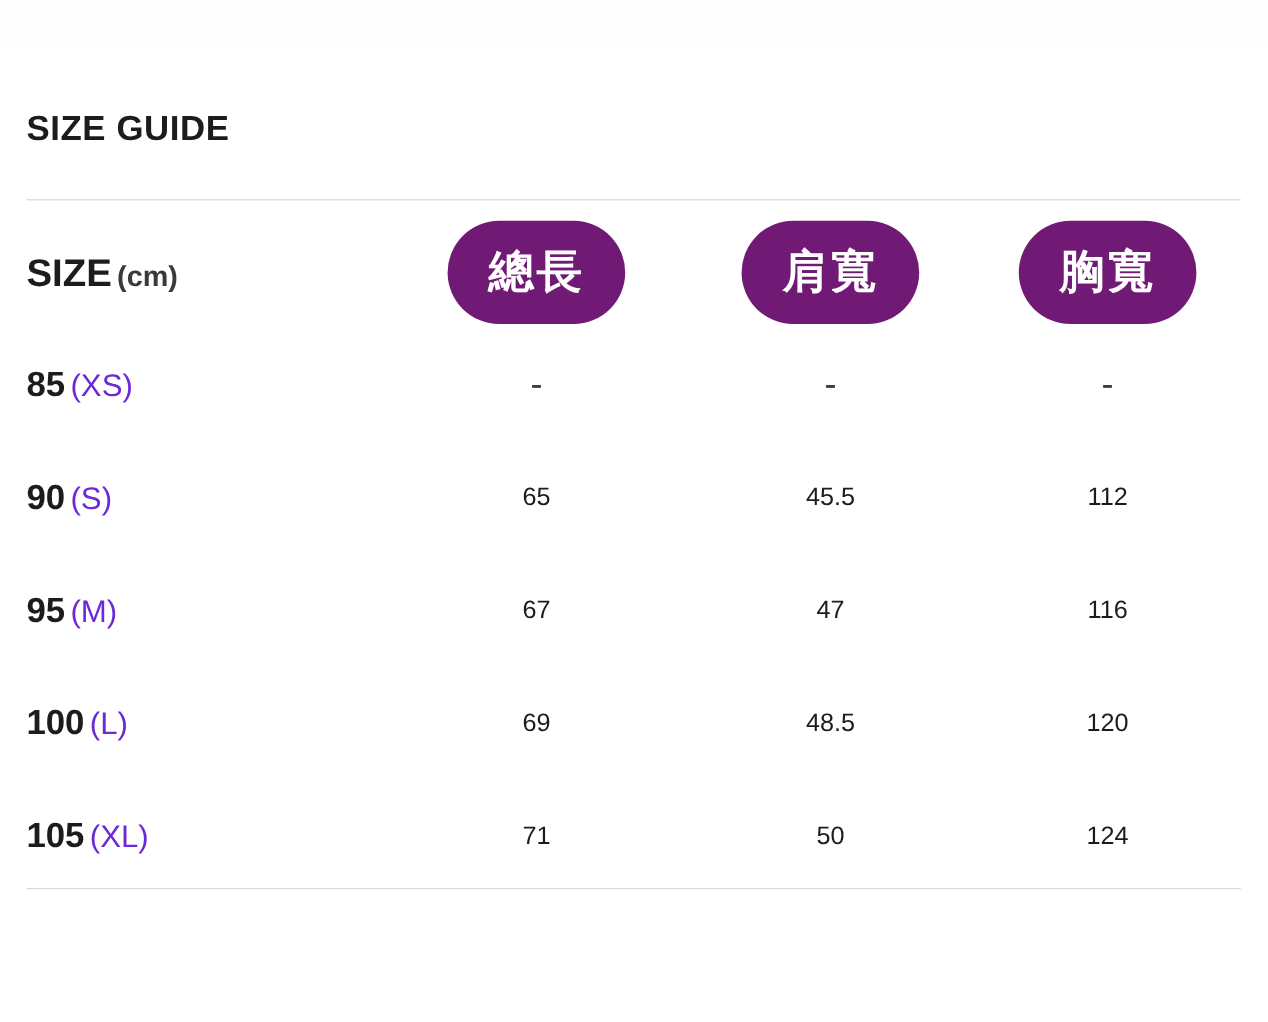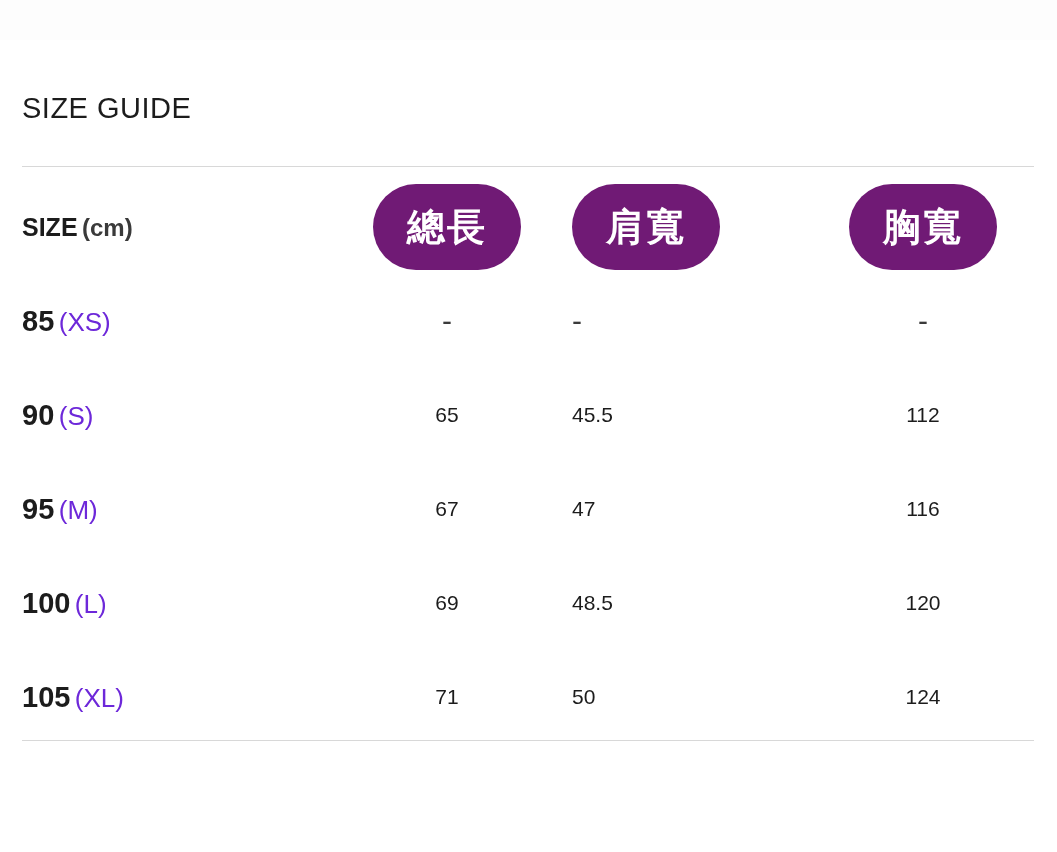--- a/index.html
+++ b/index.html
@@ -31,21 +31,21 @@
     width: 100%;
     height: 40px;
     background: #fdfdfd;
   }
 
   .guide-title {
     position: absolute;
     left: 22px;
     top: 92px;
     font-size: 29px;
-    font-weight: 400;
+    font-weight: 700;
     letter-spacing: 0.5px;
     color: #1c1c1c;
   }
 
   .rule {
     position: absolute;
     left: 22px;
     width: 1012px;
     height: 1px;
     background: #d8d8d8;
@@ -61,25 +61,25 @@
     border-collapse: collapse;
   }
   table.size-table td {
     padding: 0;
     height: 94px;
     vertical-align: middle;
   }
 
   .col-label { width: 300px; text-align: left; }
   .col-v1 { width: 250px; text-align: center; }
-  .col-v2 { width: 240px; text-align: left; }
+  .col-v2 { width: 240px; text-align: center; }
   .col-v3 { width: 222px; text-align: center; }
 
   .hdr-size {
-    font-size: 25px;
+    font-size: 32px;
     font-weight: 700;
     color: #1c1c1c;
   }
   .hdr-unit {
     font-size: 24px;
     font-weight: 700;
     color: #3a3a3a;
   }
 
   .pill {

